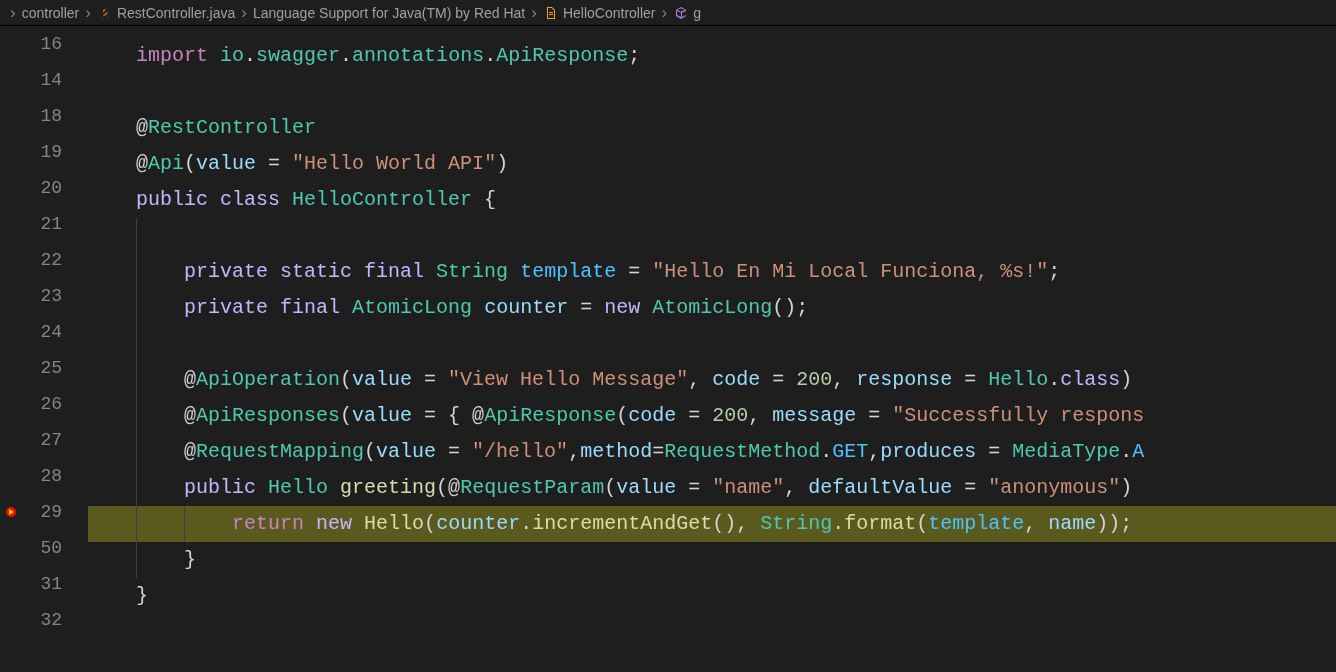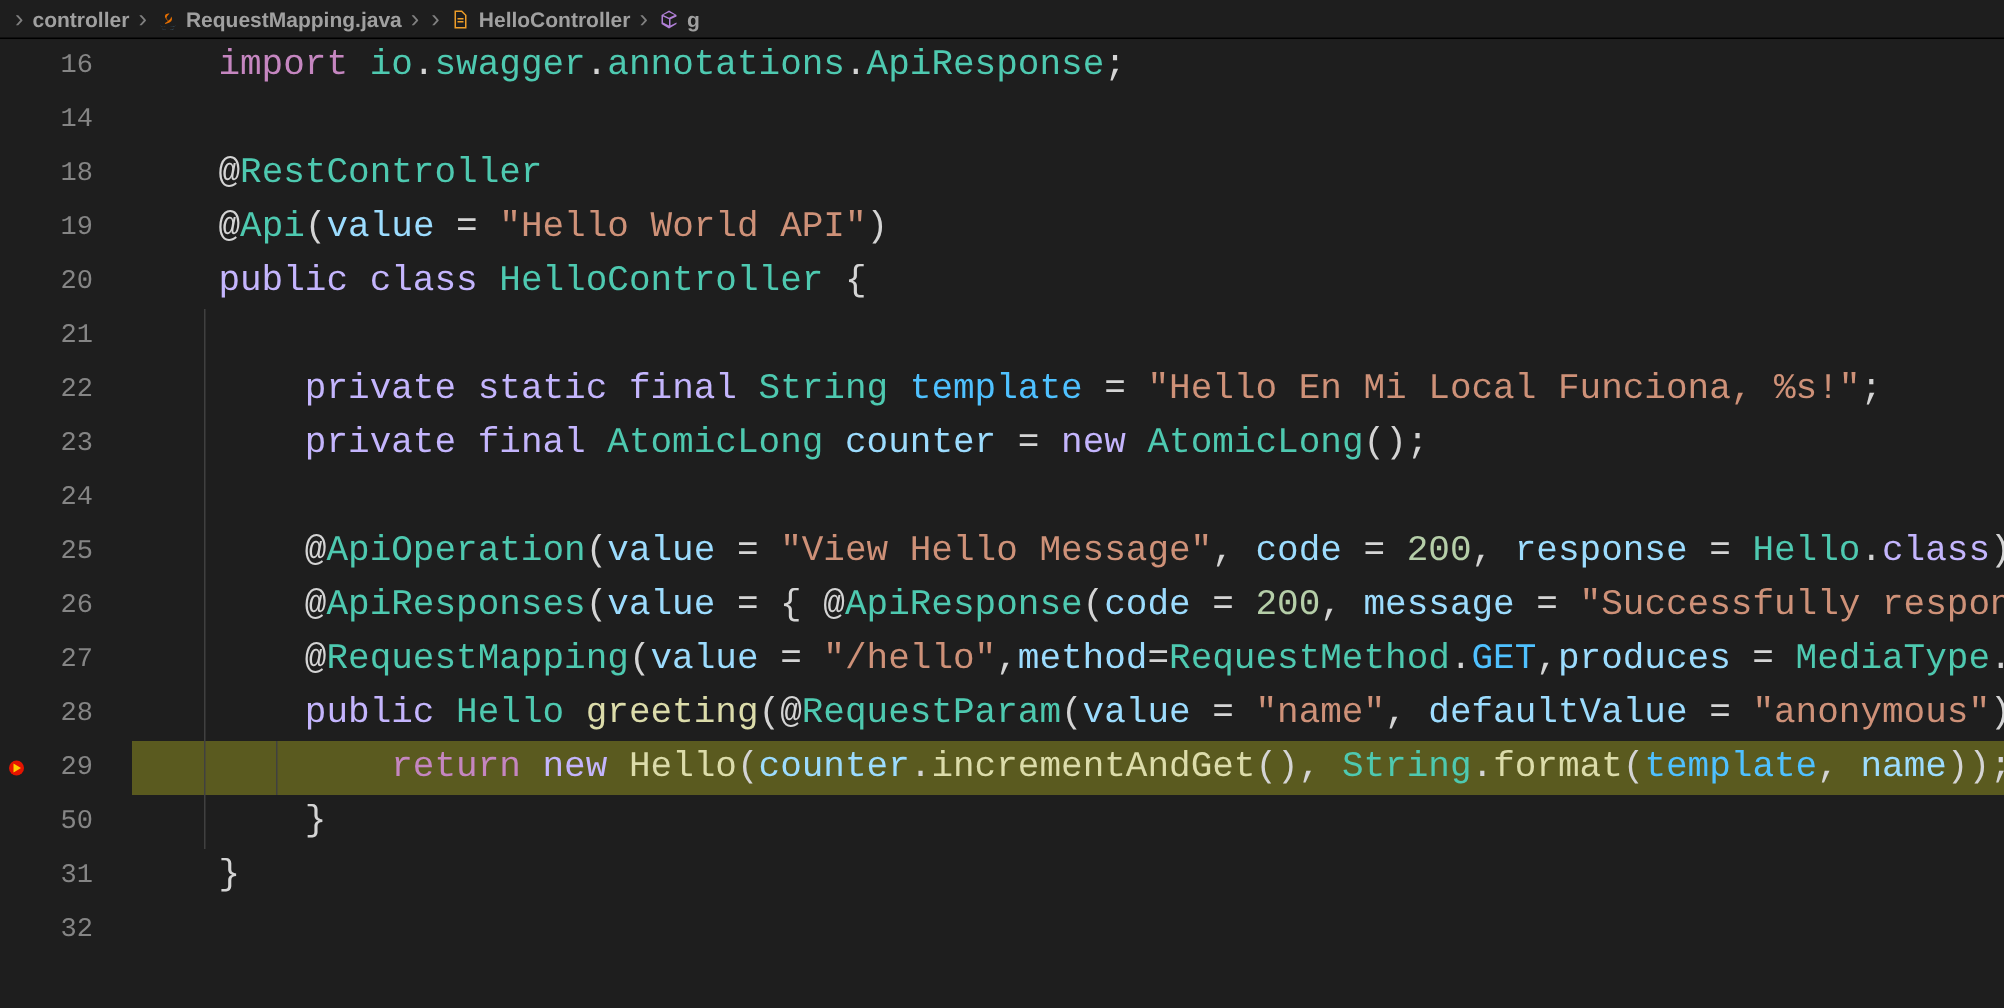--- a/index.html
+++ b/index.html
@@ -23,21 +23,20 @@
   color: #a0a0a0;
   gap: 4px;
   font-family: -apple-system, 'Segoe UI', sans-serif;
 }
 .breadcrumb-item {
   display: flex;
   align-items: center;
   gap: 4px;
   cursor: pointer;
   white-space: nowrap;
-  font-weight: bold;
 }
 .breadcrumb-sep {
   color: #808080;
   padding: 0 2px;
   font-size: 17px;
   line-height: 1;
 }
 .breadcrumb-icon {
   width: 16px;
   height: 16px;
@@ -64,24 +63,25 @@
 }
 .gutter-line {
   height: 36px;
   position: relative;
   padding-left: 40px;
 }
 .code-area {
   flex: 1;
   padding-left: 0;
   line-height: 36px;
-  font-size: 24px;
+  font-size: 20px;
   white-space: pre;
   position: relative;
   overflow: hidden;
+  margin-top: 12px;
 }
 .code-line {
   height: 36px;
   padding-left: 0;
   position: relative;
 }
 .highlighted-line {
   background: #5a5a1f;
 }
 .indent-guide {
@@ -124,23 +124,26 @@
     <span>controller</span>
   </span>
   <span class="breadcrumb-sep">›</span>
   <span class="breadcrumb-item">
     <span class="breadcrumb-icon">
       <svg viewBox="0 0 16 16" width="16" height="16">
           <path fill="#e76f00" d="M6 11c0-1 1-1 2-2s2-1 2-3c1 1 1 3-1 4s-3 1-3 1zm3-7c-1 1-2 2-2 3 0 1 1 1 1 2-1-1-2-2-2-3 0-2 2-2 3-2z"></path>
           <path fill="#5382a1" d="M3 12c0 1 4 1 5 1s5 0 5-1c0 0-1 1-5 1s-5-1-5-1zm1 2c0 1 3 1 4 1s4 0 4-1c0 0-1 1-4 1s-4-1-4-1z"></path>
         </svg>
     </span>
-    <span>RequestMapping.java</span>
+    <span>RestController.java</span>
   </span>
   <span class="breadcrumb-sep">›</span>
+  <span class="breadcrumb-item">
+    <span>Language Support for Java(TM) by Red Hat</span>
+  </span>
   <span class="breadcrumb-sep">›</span>
   <span class="breadcrumb-item">
     <span class="breadcrumb-icon">
       <svg viewBox="0 0 16 16" width="16" height="16">
           <path fill="#ee9d28" d="M11.3 4.3L9 2H4v12h8V5l-.7-.7zM5 3h3.6L11 5.4V13H5V3z"></path>
           <path fill="#ee9d28" d="M6 7h4v1H6zM6 9h4v1H6z"></path>
         </svg>
     </span>
     <span>HelloController</span>
   </span>

